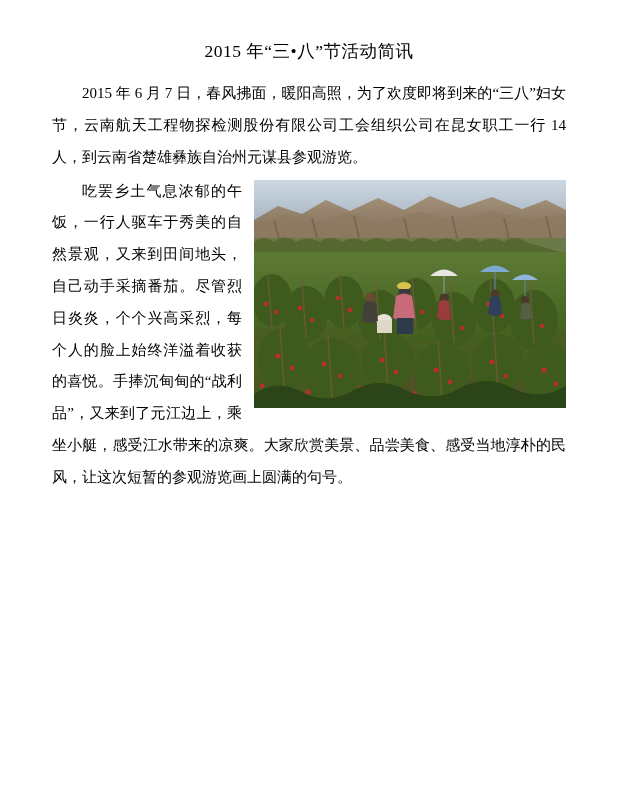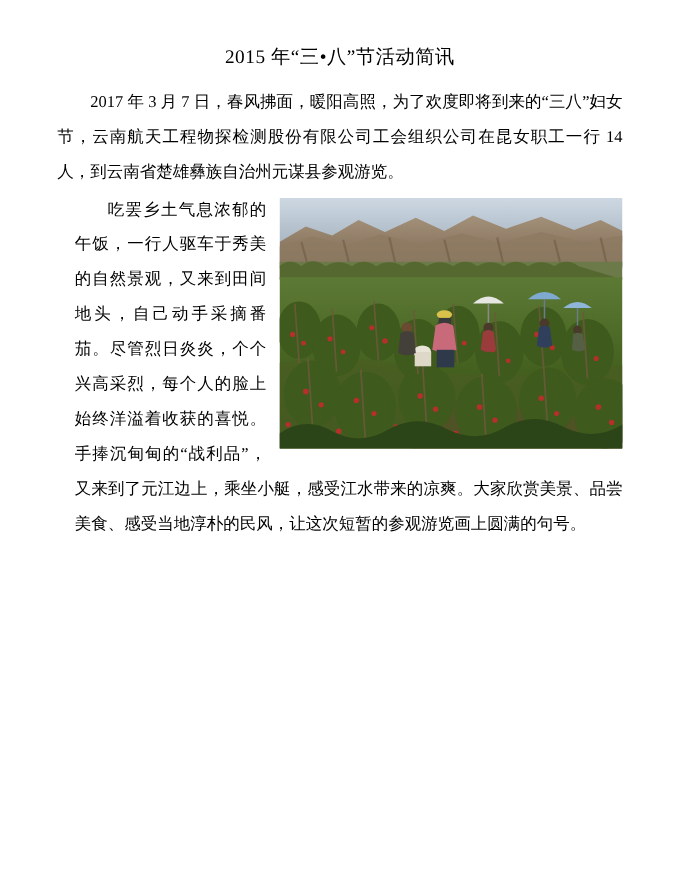--- a/index.html
+++ b/index.html
@@ -33,21 +33,20 @@
   .para {
     font-size: 15px;
     line-height: 2.12;
     text-align: justify;
     text-justify: inter-ideograph;
     margin: 0 0 2px 0;
     text-indent: 2em;
   }
   .float-wrap {
     position: relative;
-    margin-left: 16px;
   }
   .photo {
     float: right;
     width: 312px;
     height: 228px;
     margin: 4px 0 4px 12px;
     position: relative;
     overflow: hidden;
     border: 0;
   }
@@ -62,21 +61,21 @@
     clear: both;
   }
 </style>
 </head>
 <body>
 
 <div class="page">
 
   <h1 class="doc-title">2015 年“三•八”节活动简讯</h1>
 
-  <p class="para">2017 年 3 月 7 日，春风拂面，暖阳高照，为了欢度即将到来的“三八”妇女节，云南航天工程物探检测股份有限公司工会组织公司在昆女职工一行 14 人，到云南省楚雄彝族自治州元谋县参观游览。</p>
+  <p class="para">2015 年 6 月 7 日，春风拂面，暖阳高照，为了欢度即将到来的“三八”妇女节，云南航天工程物探检测股份有限公司工会组织公司在昆女职工一行 14 人，到云南省楚雄彝族自治州元谋县参观游览。</p>
 
 
   <div class="float-wrap clearfix">
 
     <div class="photo">
       <svg viewBox="0 0 312 228" preserveAspectRatio="none">
         <defs>
           <linearGradient id="skyGrad" x1="0" y1="0" x2="0" y2="1">
             <stop offset="0%" stop-color="#cdd8e2"></stop>
             <stop offset="100%" stop-color="#aab8c4"></stop>

